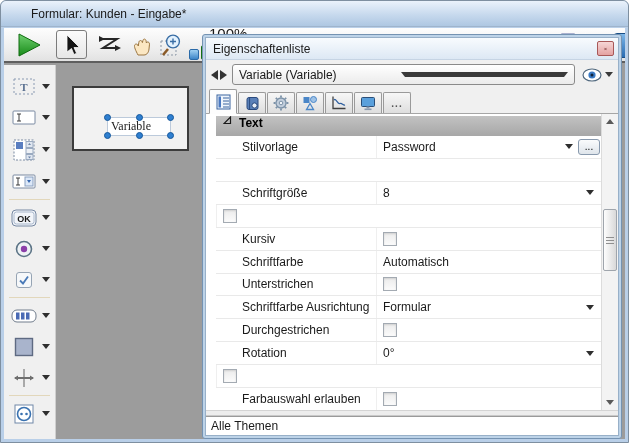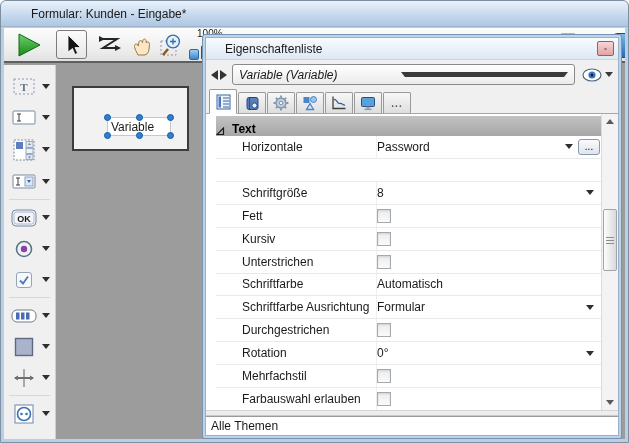--- a/index.html
+++ b/index.html
@@ -7,63 +7,63 @@
   .window{position:relative;width:629px;height:443px;font-family:"Liberation Sans","DejaVu Sans",sans-serif;font-size:12px;color:#1a1a1a;border:1px solid #7e8fa0;border-radius:6px 6px 0 0;background:#b9cfe8;overflow:hidden;}
   .titlebar{position:absolute;left:0;top:0;right:0;height:26px;background:linear-gradient(#eaf2fb,#c4d7ec 60%,#aec7e2);border-radius:5px 5px 0 0;display:flex;align-items:center;padding-left:30px;border-bottom:1px solid #9fb4cc;}
   .chrome{position:absolute;left:3px;right:3px;top:27px;bottom:3px;background:#9c9c9c;overflow:hidden;}
   
   .toolbar{position:absolute;left:0;right:0;top:0;height:35px;background:linear-gradient(#fdfdfd,#ececec 70%,#e2e2e2);border-bottom:2px solid #5f5f5f;display:flex;align-items:center;}
   .tbtn{display:flex;align-items:center;justify-content:center;background:transparent;border:none;padding:0;cursor:default;}
   .tsep{width:1px;height:26px;background:#c3c3c3;border-right:1px solid #fbfbfb;margin:0 5px;}
   .tb-select{width:34px;height:29px;border:1px solid #7b7b7b;border-radius:3px;background:linear-gradient(#fbfbfb,#e7e7e7);}
   .dd{width:0;height:0;border-left:4px solid transparent;border-right:4px solid transparent;border-top:5px solid #3a3a3a;margin-left:3px;}
   .zoomctl{position:relative;display:flex;flex-direction:column;align-items:flex-start;margin-left:4px;width:64px;height:34px;}
-  .zoomlabel{font-size:10px;line-height:11px;margin-left:8px;}
+  .zoomlabel{font-size:15px;line-height:11px;margin-left:20px;}
   .zoombars{display:flex;align-items:flex-end;gap:2px;height:20px;margin-top:1px;}
   .zbar{width:10px;border-radius:2px;background:linear-gradient(#9fd0f2,#3c85c8);border:1px solid #2a6aa8;}
   .zbar.green{background:linear-gradient(#86d886,#1f9020);border-color:#147014;}
   .zmark{position:absolute;left:17px;bottom:-4px;width:0;height:0;border-left:3px solid transparent;border-right:3px solid transparent;border-bottom:4px solid #111;}
   .circlebtn{width:20px;height:20px;border-radius:50%;background:radial-gradient(circle at 35% 28%,#cdeafc,#57a3dc 45%,#1a66ad);border:1px solid #0f4d85;display:flex;align-items:center;justify-content:center;}
   .pagefield{width:54px;height:20px;border:1px solid #8e8e8e;border-radius:10px;background:linear-gradient(#fefefe,#e3e3e3);display:flex;align-items:center;justify-content:center;margin:0 4px;}
   .clipped{position:absolute;right:-6px;top:5px;width:18px;height:25px;border-radius:4px;background:linear-gradient(#7cb6e8,#2a6cb2);border:1px solid #1a4f86;}
   
   .sidebar{position:absolute;left:0;top:37px;bottom:0;width:52px;background:#f0f0f0;border-right:1px solid #cfcfcf;display:flex;flex-direction:column;padding-top:6px;}
   .sitem{height:31px;display:flex;align-items:center;justify-content:flex-start;padding-left:7px;}
   .sicon{width:26px;display:flex;justify-content:center;}
   .ssep{height:1px;background:#e2d7bb;margin:2px 5px;}
   .sdd{width:0;height:0;border-left:4px solid transparent;border-right:4px solid transparent;border-top:5px solid #2e2e2e;margin-left:5px;}
   
   .canvas{position:absolute;left:53px;top:37px;right:0;bottom:0;background:#9c9c9c;}
   .formrect{position:absolute;left:15px;top:21px;width:117px;height:65px;background:#f2f2f2;border:2px solid #3c3c3c;}
-  .varel{position:absolute;left:33px;top:29px;width:64px;height:19px;background:#fff;border:1px solid #bccadb;display:flex;align-items:center;padding-left:3px;}
+  .varel{position:absolute;left:33px;top:29px;width:64px;height:19px;background:#fff;border:1px solid #bccadb;display:flex;align-items:center;padding-left:3px;font-family:Liberation Serif, serif;}
   .handle{position:absolute;width:7px;height:7px;border-radius:50%;background:#2f7fd0;border:1px solid #16589c;}
   
   .panel{position:absolute;top:6px;right:3px;width:420px;bottom:0;background:#bdd3e8;border:1px solid #7593b2;border-radius:3px;padding:2px;}
   .pbody{width:100%;height:100%;border:1px solid #98b0c8;background:#f0f0f0;display:flex;flex-direction:column;}
   .ptitle{height:22px;background:linear-gradient(#f8fbfe,#dde8f4);border-bottom:1px solid #c6d4e4;display:flex;align-items:center;padding:0 4px 0 7px;}
-  .ptitle span{flex:1;margin-left:12px;}
+  .ptitle span{flex:1;}
   .closebtn{width:17px;height:15px;border:1px solid #a85858;border-radius:2px;background:linear-gradient(#f6d6d6,#e4a2a2);display:flex;align-items:center;justify-content:center;}
   .navrow{height:29px;display:flex;align-items:center;padding:0 5px;}
   .navarrows{display:flex;align-items:center;gap:2px;margin-right:5px;}
   .tri-l{width:0;height:0;border-top:5px solid transparent;border-bottom:5px solid transparent;border-right:7px solid #333;}
   .tri-r{width:0;height:0;border-top:5px solid transparent;border-bottom:5px solid transparent;border-left:7px solid #333;}
-  .combo{flex:1;height:21px;border:1px solid #8a8a8a;border-radius:3px;background:linear-gradient(#fff,#ebebeb);display:flex;align-items:center;padding:0 6px;font-style:italic;}
+  .combo{flex:1;height:21px;border:1px solid #8a8a8a;border-radius:3px;background:linear-gradient(#fff,#ebebeb);display:flex;align-items:center;padding:0 6px;}
   .combo span{flex:1;}
   .eyewrap{display:flex;align-items:center;margin-left:7px;}
   .tabs{height:25px;display:flex;align-items:flex-end;padding-left:3px;border-bottom:1px solid #a6a6a6;background:#f0f0f0;}
   .tab{width:28px;height:21px;border:1px solid #9a9a9a;border-bottom:none;border-radius:2px 2px 0 0;background:linear-gradient(#f7f7f7,#dedede);margin-right:1px;display:flex;align-items:center;justify-content:center;position:relative;}
   .tab.sel{height:25px;background:#fdfdfd;z-index:2;margin-bottom:-1px;border-bottom:1px solid #fdfdfd;}
   .tab.more{font-weight:bold;color:#555;font-size:10px;letter-spacing:1px;}
   .grid{flex:1;background:#fff;position:relative;display:flex;flex-direction:column;padding:2px 0 0 10px;}
-  .sect{height:20px;margin-right:8px;background:linear-gradient(#c2c2c2,#a7a7a7);display:flex;align-items:flex-end;font-weight:bold;color:#000;}
+  .sect{height:20px;margin-right:8px;background:linear-gradient(#c2c2c2,#a7a7a7);display:flex;align-items:flex-start;font-weight:bold;padding-left:7px;color:#000;}
   .sect svg{margin-right:7px;}
   .rows{flex:1;display:flex;flex-direction:column;margin-right:17px;}
   .prow{flex:1;display:flex;align-items:center;border-bottom:1px solid #e9e9e9;}
   .plabel{width:160px;padding-left:26px;white-space:nowrap;overflow:hidden;}
-  .pvalue{flex:1;height:100%;display:flex;align-items:center;position:relative;border-left:1px solid #efefef;}
+  .pvalue{flex:1;height:100%;display:flex;align-items:center;padding-left:6px;position:relative;border-left:1px solid #efefef;}
   .rowdd{position:absolute;right:7px;width:0;height:0;border-left:4px solid transparent;border-right:4px solid transparent;border-top:5px solid #2e2e2e;}
   .rowdd.shift{right:28px;}
   .ellipsisbtn{position:absolute;right:1px;width:22px;height:16px;border:1px solid #8899ad;border-radius:3px;background:linear-gradient(#fafbfc,#dfe5eb);font-size:10px;line-height:8px;text-align:center;padding:0;font-family:inherit;}
   .pcheck{width:14px;height:14px;border:1px solid #a3aab2;background:linear-gradient(#ececec,#fbfbfb);box-shadow:inset 0 1px 2px rgba(0,0,0,.12);}
   .vscroll{position:absolute;right:0;top:0;bottom:0;width:17px;background:#f3f3f3;border-left:1px solid #dcdcdc;}
   .varrow{position:absolute;left:0;right:0;height:15px;display:flex;align-items:center;justify-content:center;}
   .tri-up{width:0;height:0;border-left:4px solid transparent;border-right:4px solid transparent;border-bottom:5px solid #5a5a5a;}
   .tri-dn{width:0;height:0;border-left:4px solid transparent;border-right:4px solid transparent;border-top:5px solid #5a5a5a;}
   .vthumb{position:absolute;left:1px;right:1px;top:95px;height:62px;border:1px solid #9fa5ac;border-radius:2px;background:linear-gradient(90deg,#fdfdfd,#d9d9d9);display:flex;flex-direction:column;align-items:center;justify-content:center;gap:2px;}
   .grip{width:8px;height:1px;background:#8f8f8f;}
@@ -411,58 +411,57 @@
 
         <div class="grid">
           <div class="sect">
             <svg width="9" height="9" viewBox="0 0 9 9">
               <polygon points="7.5,1 7.5,7.5 1,7.5" fill="none" stroke="#1a1a1a" stroke-width="1.2"></polygon>
             </svg>
             <span>Text</span>
           </div>
           <div class="rows">
             <div class="prow">
-              <div class="plabel">Horizontale</div>
+              <div class="plabel">Stilvorlage</div>
               <div class="pvalue">
                 <span>Password</span>
                 <span class="rowdd shift"></span>
                 <button class="ellipsisbtn">...</button>
               </div>
             </div>
             <div class="prow">
             </div>
             <div class="prow">
               <div class="plabel">Schriftgröße</div>
               <div class="pvalue">
                 <span>8</span>
                 <span class="rowdd"></span>
               </div>
             </div>
             <div class="prow">
-              <div class="plabel">Fett</div>
               <div class="pvalue">
                   <span class="pcheck"></span>
                 </div>
             </div>
             <div class="prow">
               <div class="plabel">Kursiv</div>
               <div class="pvalue">
                   <span class="pcheck"></span>
                 </div>
             </div>
             <div class="prow">
+              <div class="plabel">Schriftfarbe</div>
+              <div class="pvalue">
+                  <span>Automatisch</span>
+                </div>
+            </div>
+            <div class="prow">
               <div class="plabel">Unterstrichen</div>
               <div class="pvalue">
                   <span class="pcheck"></span>
-                </div>
-            </div>
-            <div class="prow">
-              <div class="plabel">Schriftfarbe</div>
-              <div class="pvalue">
-                  <span>Automatisch</span>
                 </div>
             </div>
             <div class="prow">
               <div class="plabel">Schriftfarbe Ausrichtung</div>
               <div class="pvalue">
                 <span>Formular</span>
                 <span class="rowdd"></span>
               </div>
             </div>
             <div class="prow">
@@ -472,21 +471,20 @@
                 </div>
             </div>
             <div class="prow">
               <div class="plabel">Rotation</div>
               <div class="pvalue">
                 <span>0°</span>
                 <span class="rowdd"></span>
               </div>
             </div>
             <div class="prow">
-              <div class="plabel">Mehrfachstil</div>
               <div class="pvalue">
                   <span class="pcheck"></span>
                 </div>
             </div>
             <div class="prow" style="border-bottom:none">
               <div class="plabel">Farbauswahl erlauben</div>
               <div class="pvalue">
                   <span class="pcheck"></span>
                 </div>
             </div>

